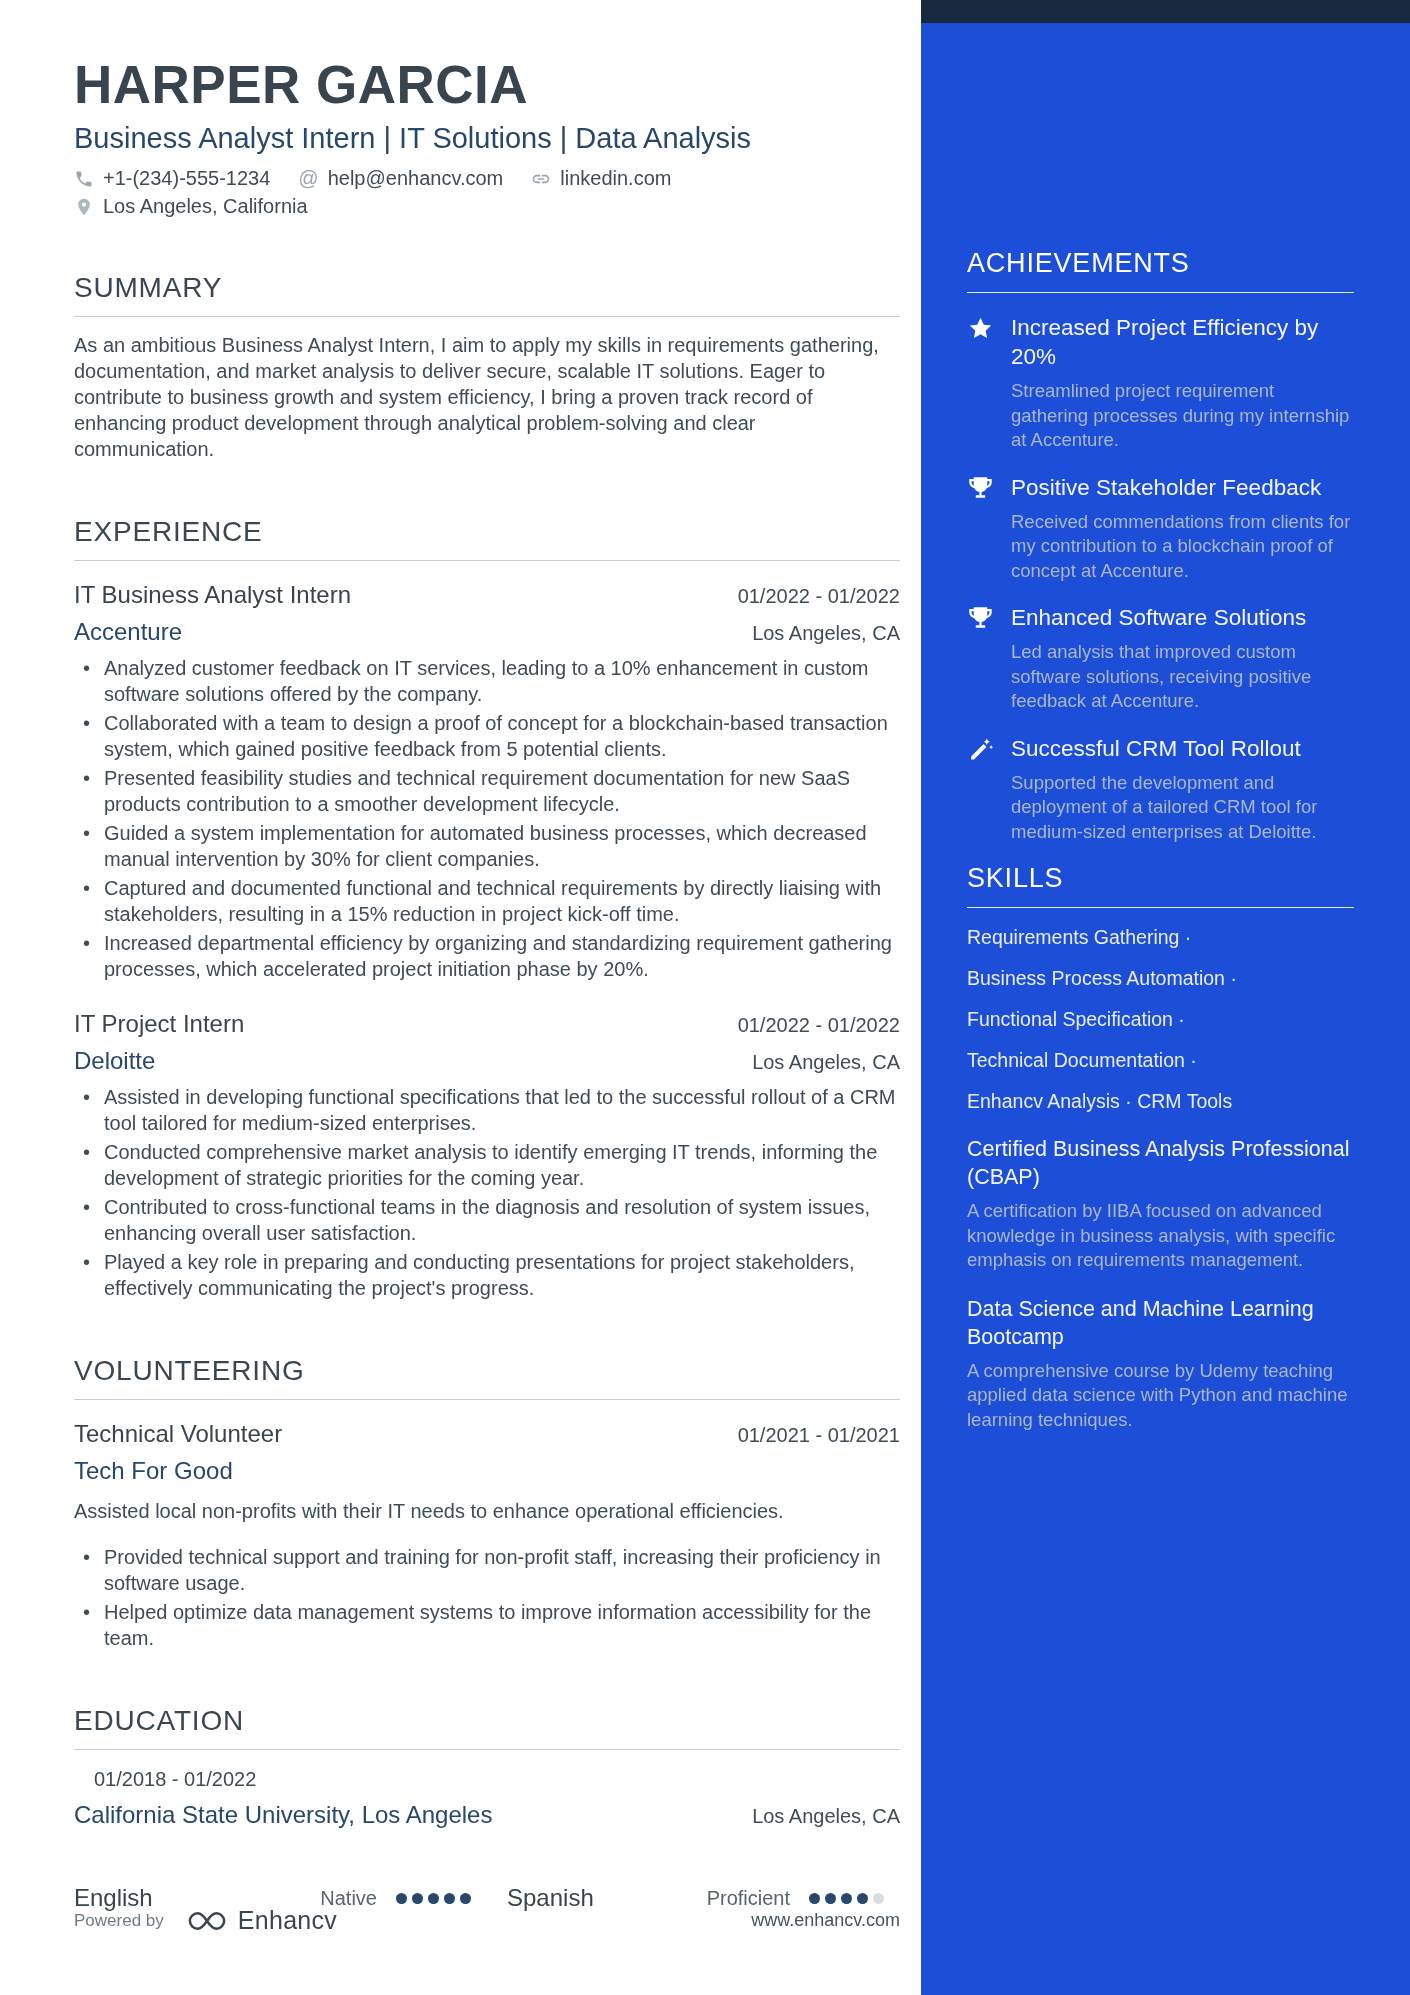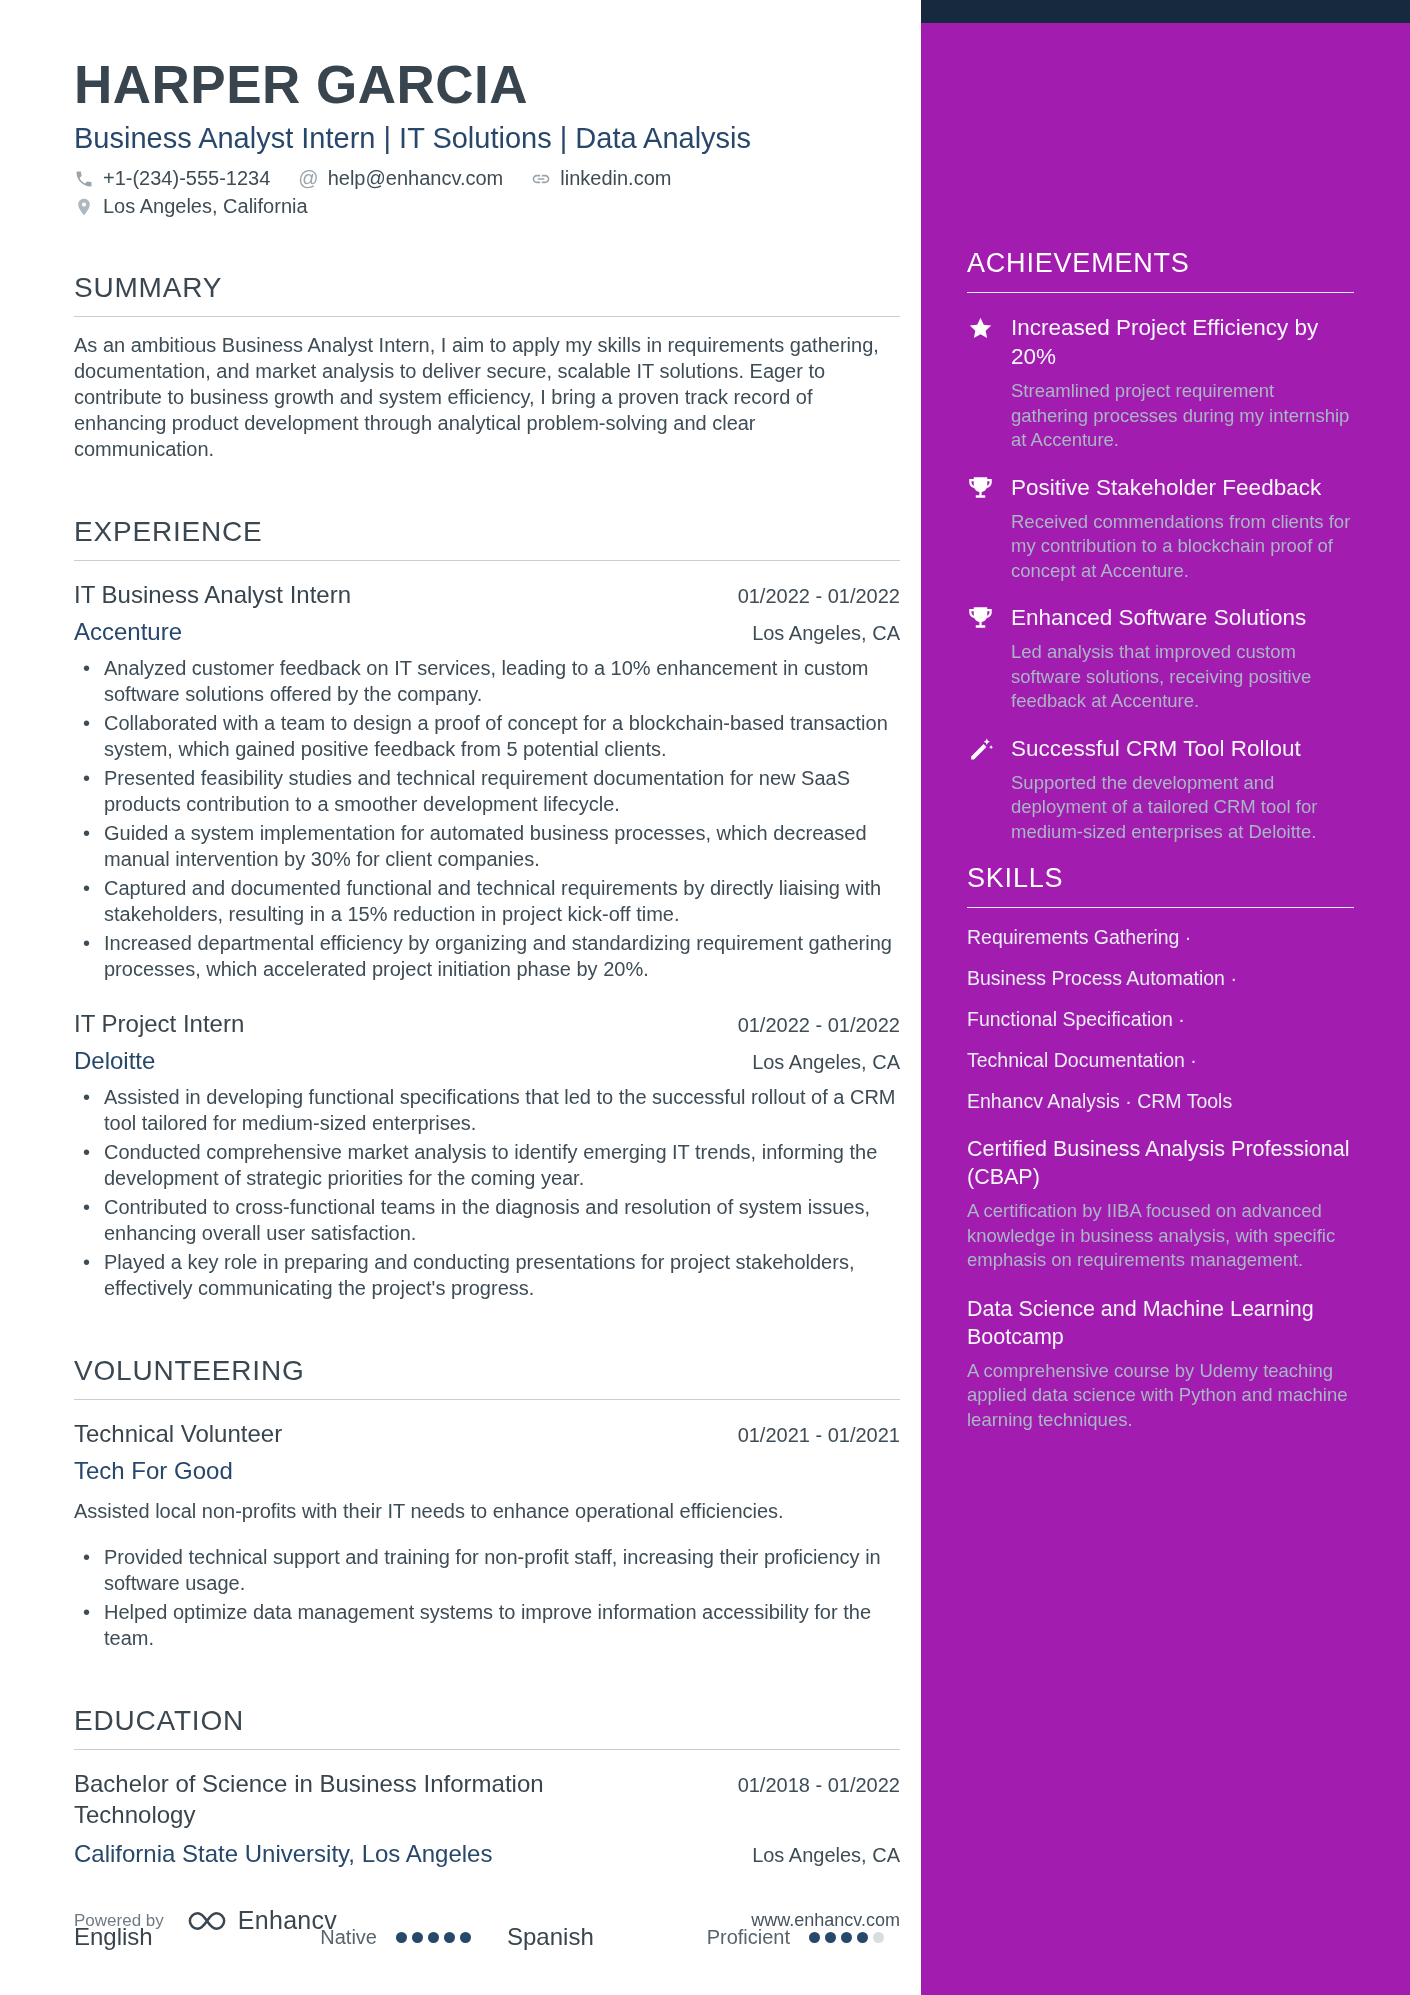--- a/index.html
+++ b/index.html
@@ -3,21 +3,21 @@
 <meta charset="utf-8">
 <style>
   html,body{margin:0;padding:0;background:#ffffff;}
   .page{
     position:relative; width:1410px; height:1995px; overflow:hidden;
     background:#ffffff; font-family:"Liberation Sans", sans-serif; color:#3E4C56;
   }
   
   .sidebar{
     position:absolute; left:921px; top:0; width:489px; height:1995px;
-    background:#a21caf; box-sizing:border-box; padding:248px 56px 40px 46px;
+    background:#1d4ed8; box-sizing:border-box; padding:248px 56px 40px 46px;
   }
   .topstrip{
     position:absolute; left:921px; top:0; width:489px; height:23px; background:#16293E;
   }
   .sb-heading{
     margin:0; font-size:27px; font-weight:400; letter-spacing:.8px; color:#FFFFFF;
     padding-bottom:13px; border-bottom:1.6px solid #E9EDF0;
   }
   .sb-section{margin-top:19px;}
   .sb-section:first-child{margin-top:0;}
@@ -266,21 +266,20 @@
           <li>Provided technical support and training for non-profit staff, increasing their proficiency in software usage.</li>
           <li>Helped optimize data management systems to improve information accessibility for the team.</li>
         </ul>
       </div>
     </section>
 
     <section class="section">
       <h2 class="sec-heading">EDUCATION</h2>
       <div class="entry">
         <div class="row">
-          <div class="entry-title degree">Bachelor of Science in Business Information Technology</div>
           <div class="entry-date">01/2018 - 01/2022</div>
         </div>
         <div class="row edu-school-row">
           <div class="entry-company">California State University, Los Angeles</div>
           <div class="entry-loc">Los Angeles, CA</div>
         </div>
       </div>
     </section>
 
     <section class="section">

